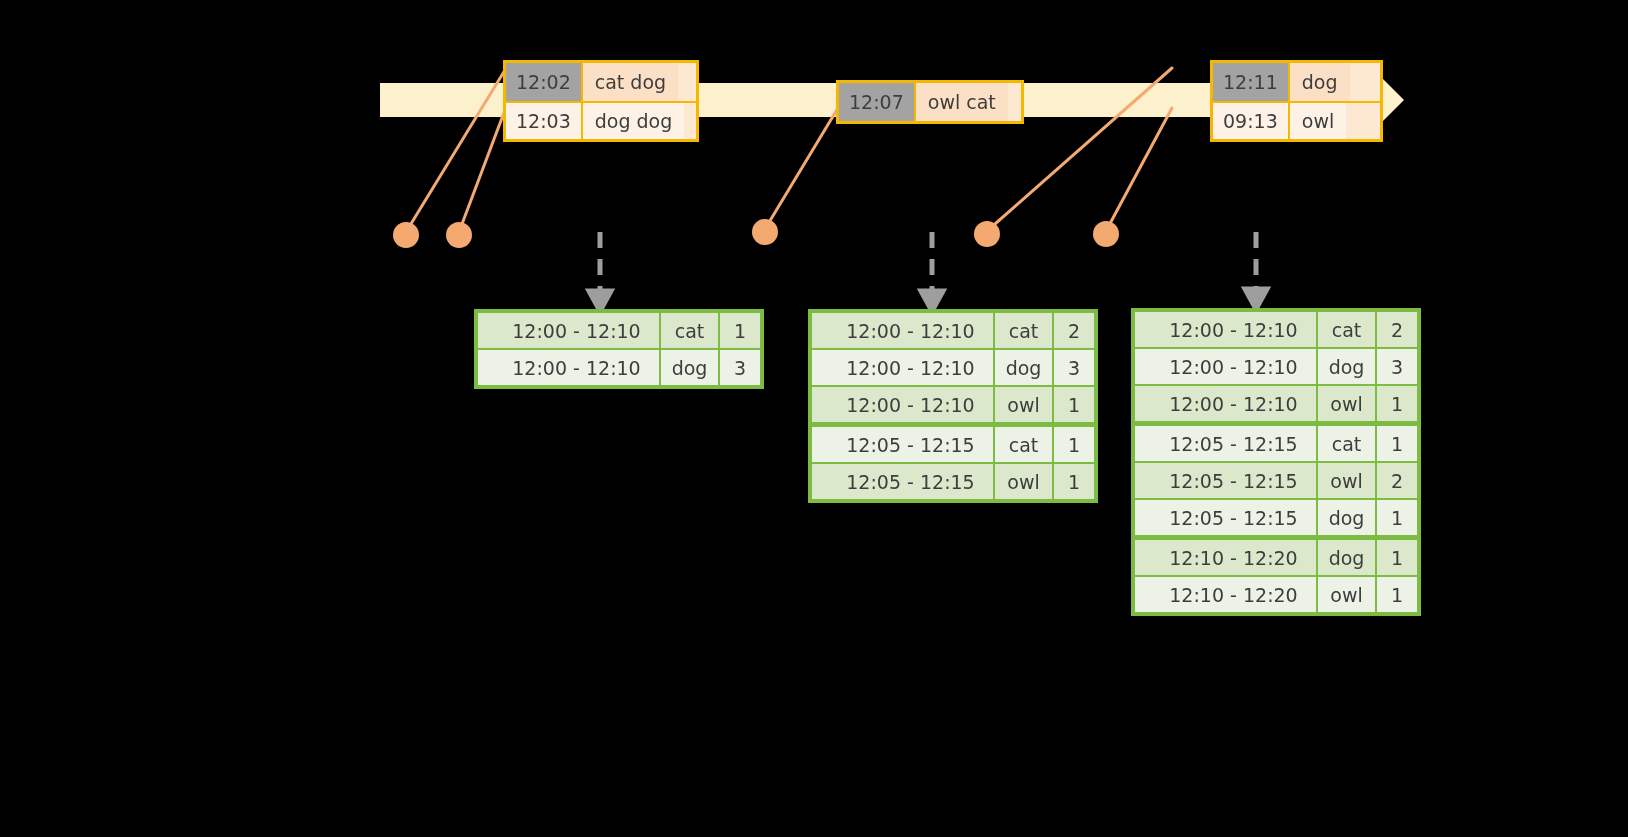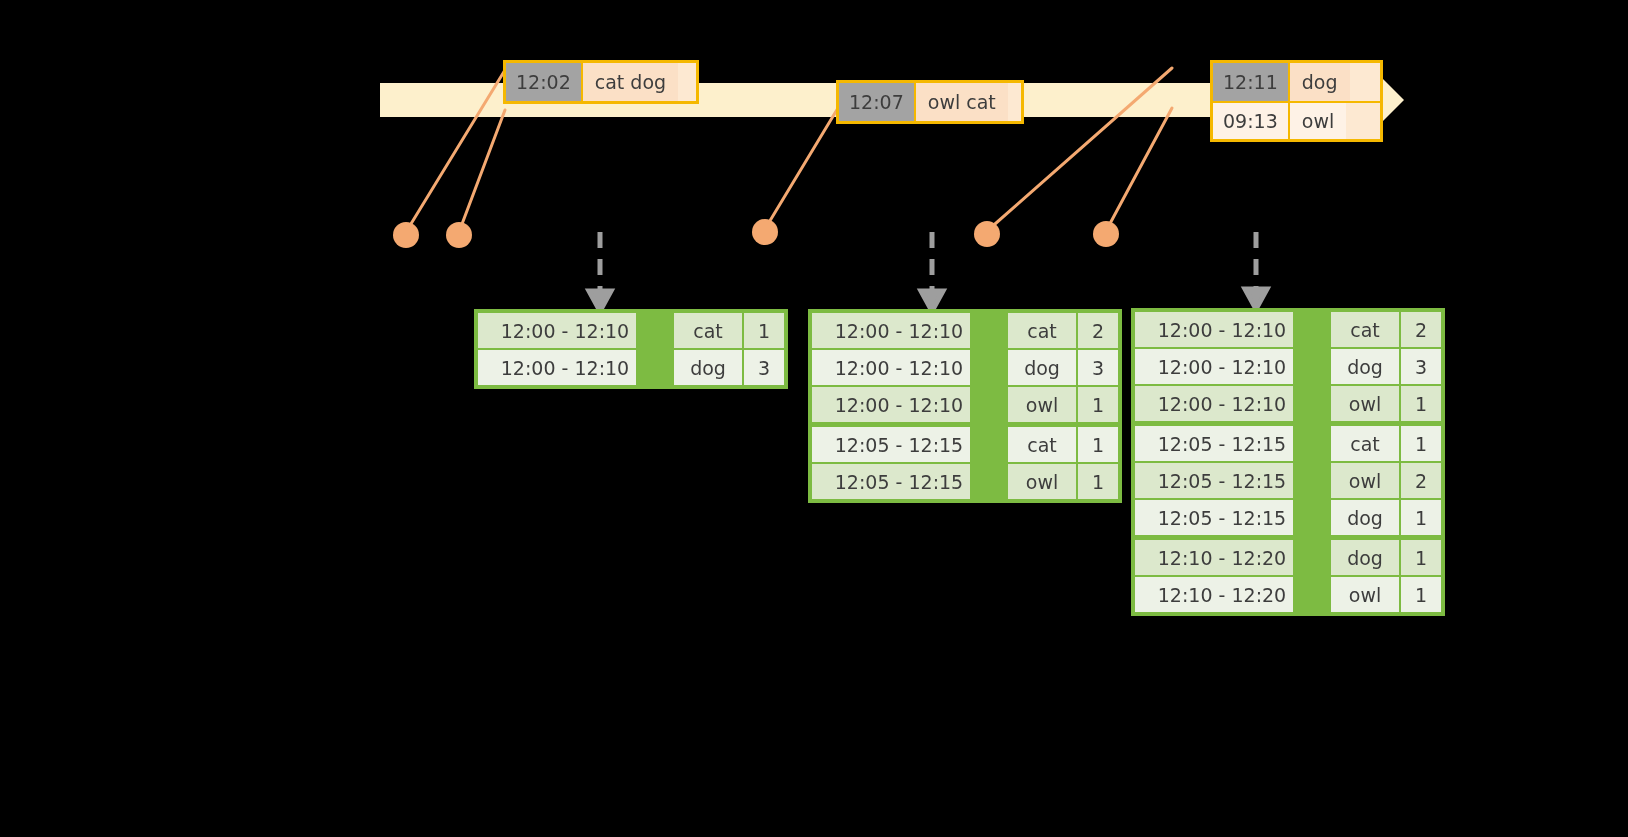--- a/index.html
+++ b/index.html
@@ -77,22 +77,22 @@
   }
   .res-cell {
     display: flex;
     align-items: center;
     justify-content: center;
     font-size: 19px;
     color: #3d3d3d;
     background: #DCE8CC;
   }
   .res-row.odd .res-cell { background: #EDF2E7; }
-  .res-cell.c-window { width: 158px; padding-left: 16px; }
-  .res-cell.c-word   { width: 68px; margin-left: 36px; }
+  .res-cell.c-window { width: 181px; padding-left: 16px; }
+  .res-cell.c-word   { width: 57px; }
   .res-cell.c-count  { width: 40px; }
   .res-row.group-end { margin-bottom: 3px; }
 </style>
 </head>
 <body>
 
 <div id="stage">
 
   <svg id="overlay" width="1628" height="837" viewBox="0 0 1628 837">
 
@@ -127,20 +127,24 @@
       <line x1="1256" y1="232" x2="1256" y2="290" stroke-dasharray="16,11"></line>
       <polygon points="1245,289 1267,289 1256,309"></polygon>
     </g>
   </svg>
 
   <div class="event-box" style="left:503px; top:60px; width:196px;">
     <div class="event-row">
       <span class="ev-time">12:02</span>
       <span class="ev-words">cat dog</span>
     </div>
+    <div class="event-row">
+      <span class="ev-time">12:03</span>
+      <span class="ev-words">dog dog</span>
+    </div>
   </div>
 
   <div class="event-box" style="left:836px; top:80px; width:188px;">
     <div class="event-row">
       <span class="ev-time">12:07</span>
       <span class="ev-words">owl cat</span>
     </div>
   </div>
 
   <div class="event-box" style="left:1170px; top:60px; width:173px;margin-left:40px;">

